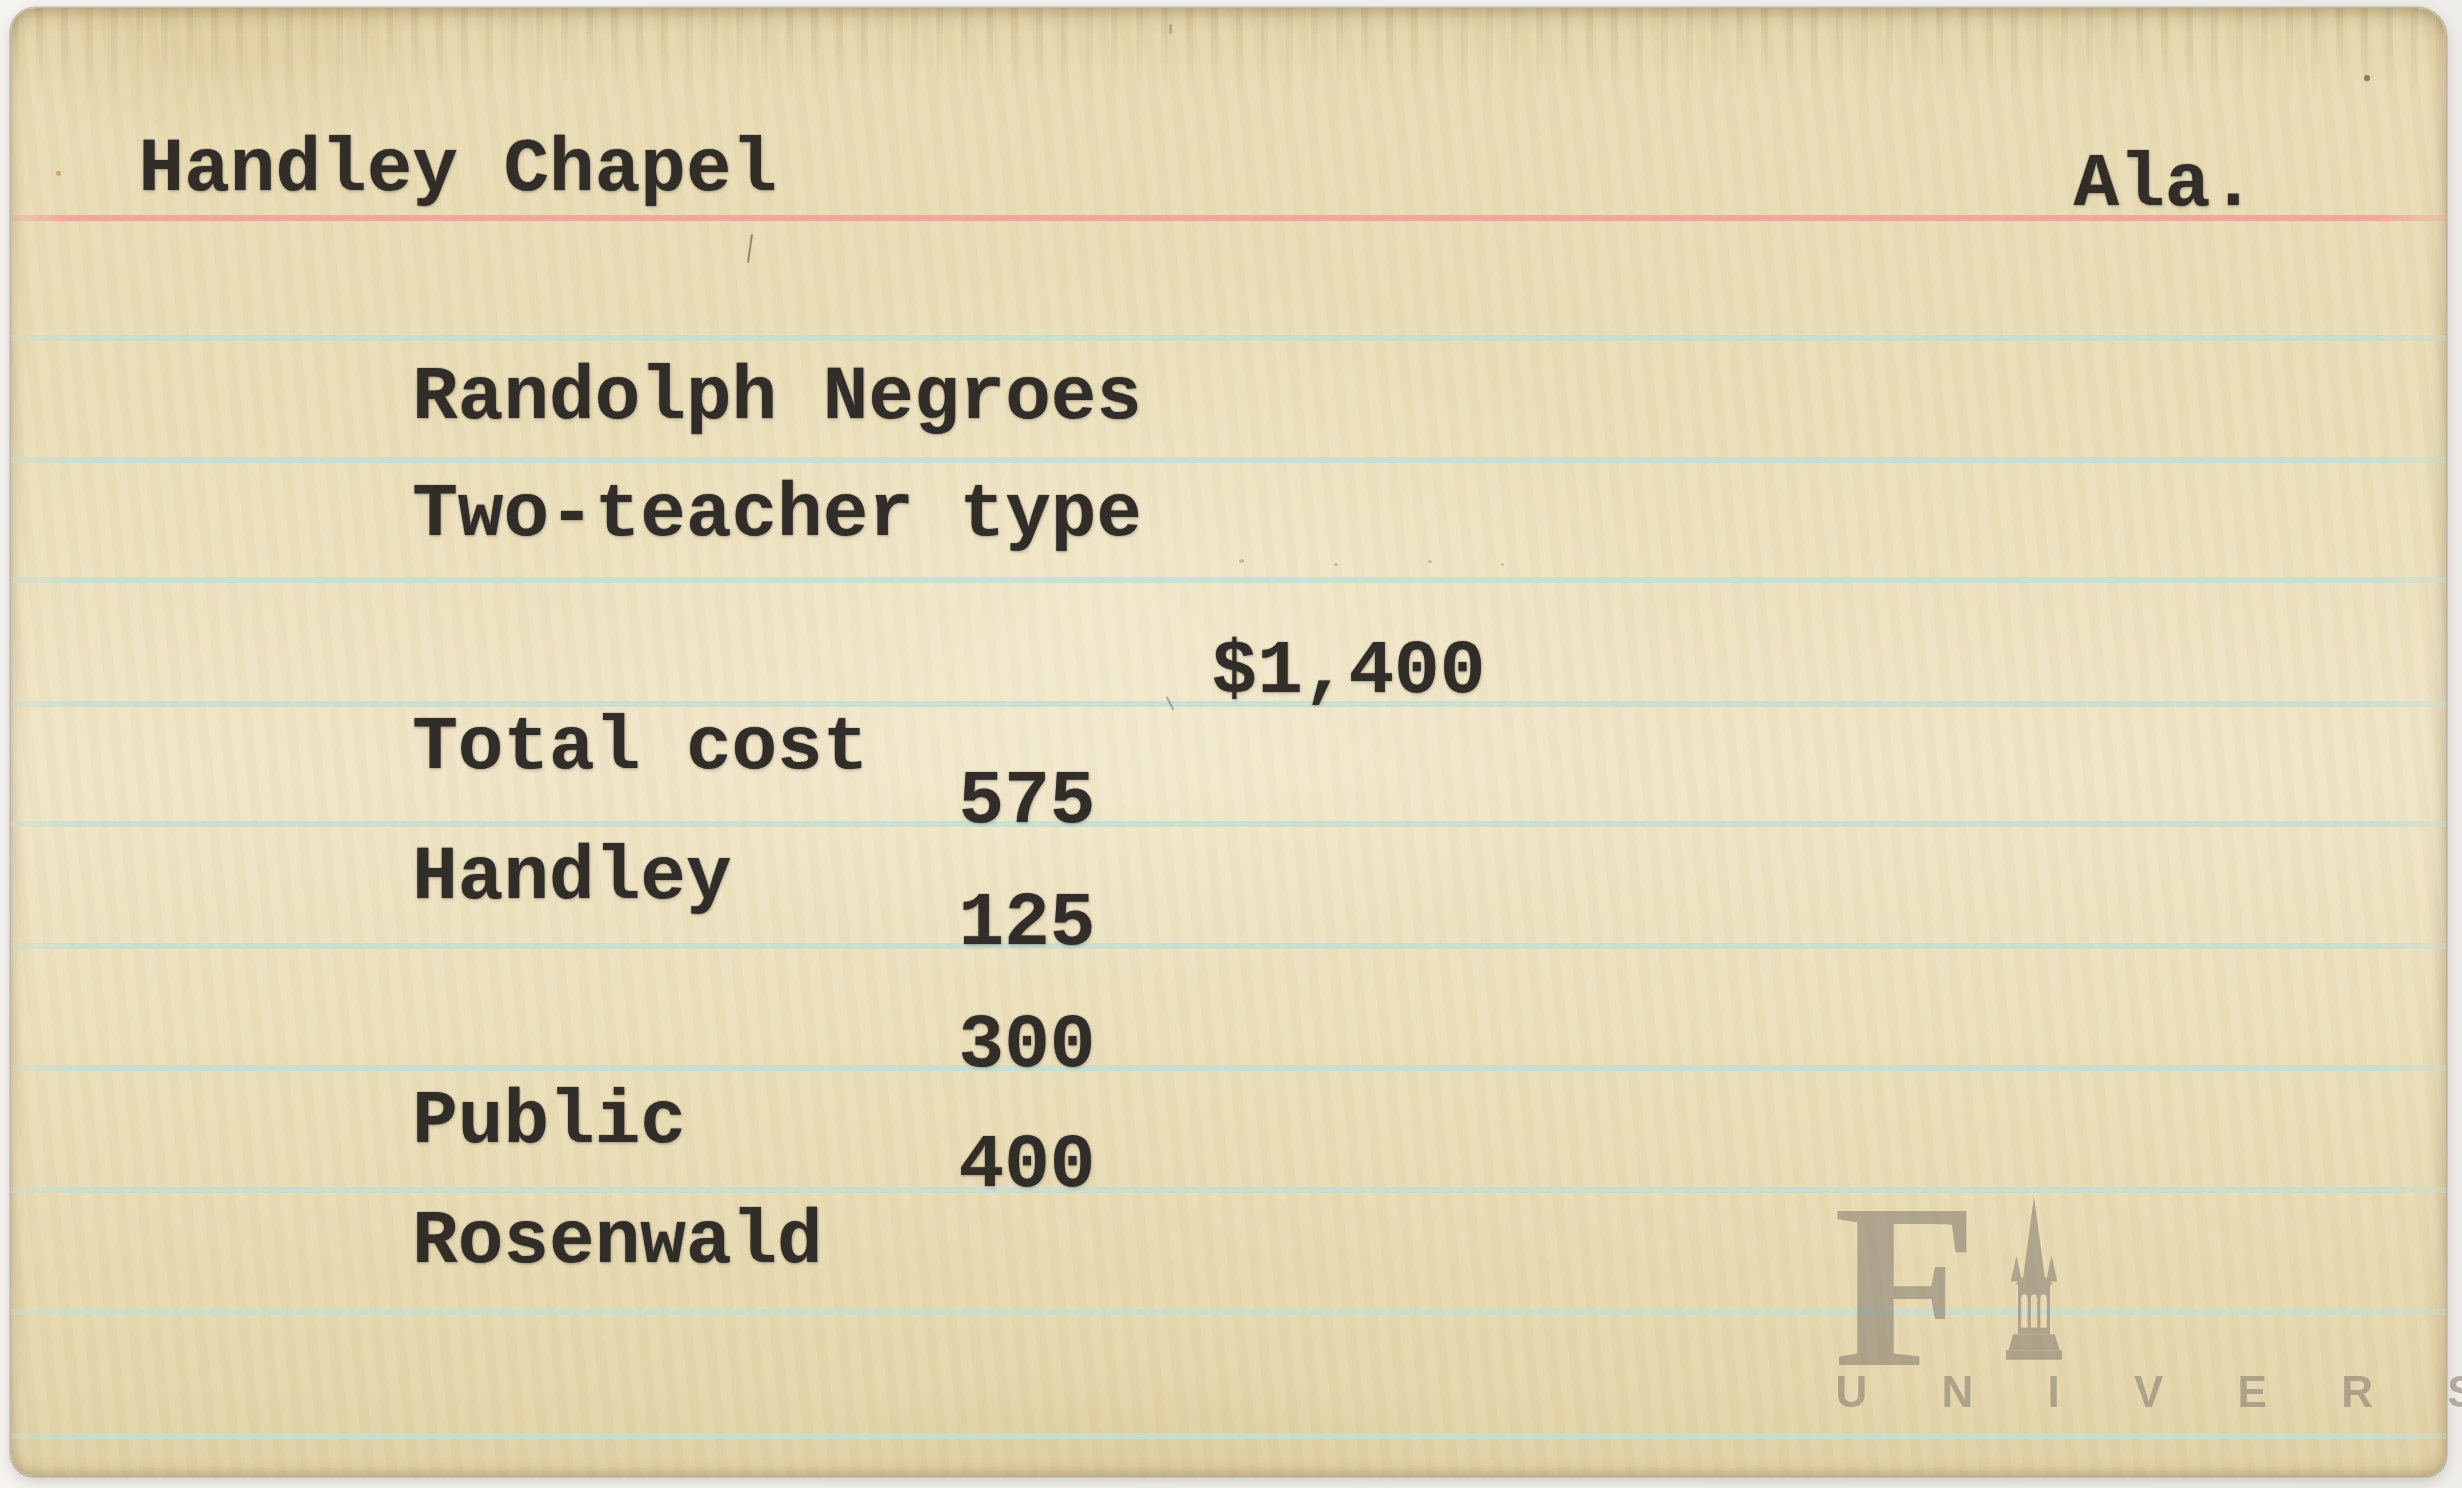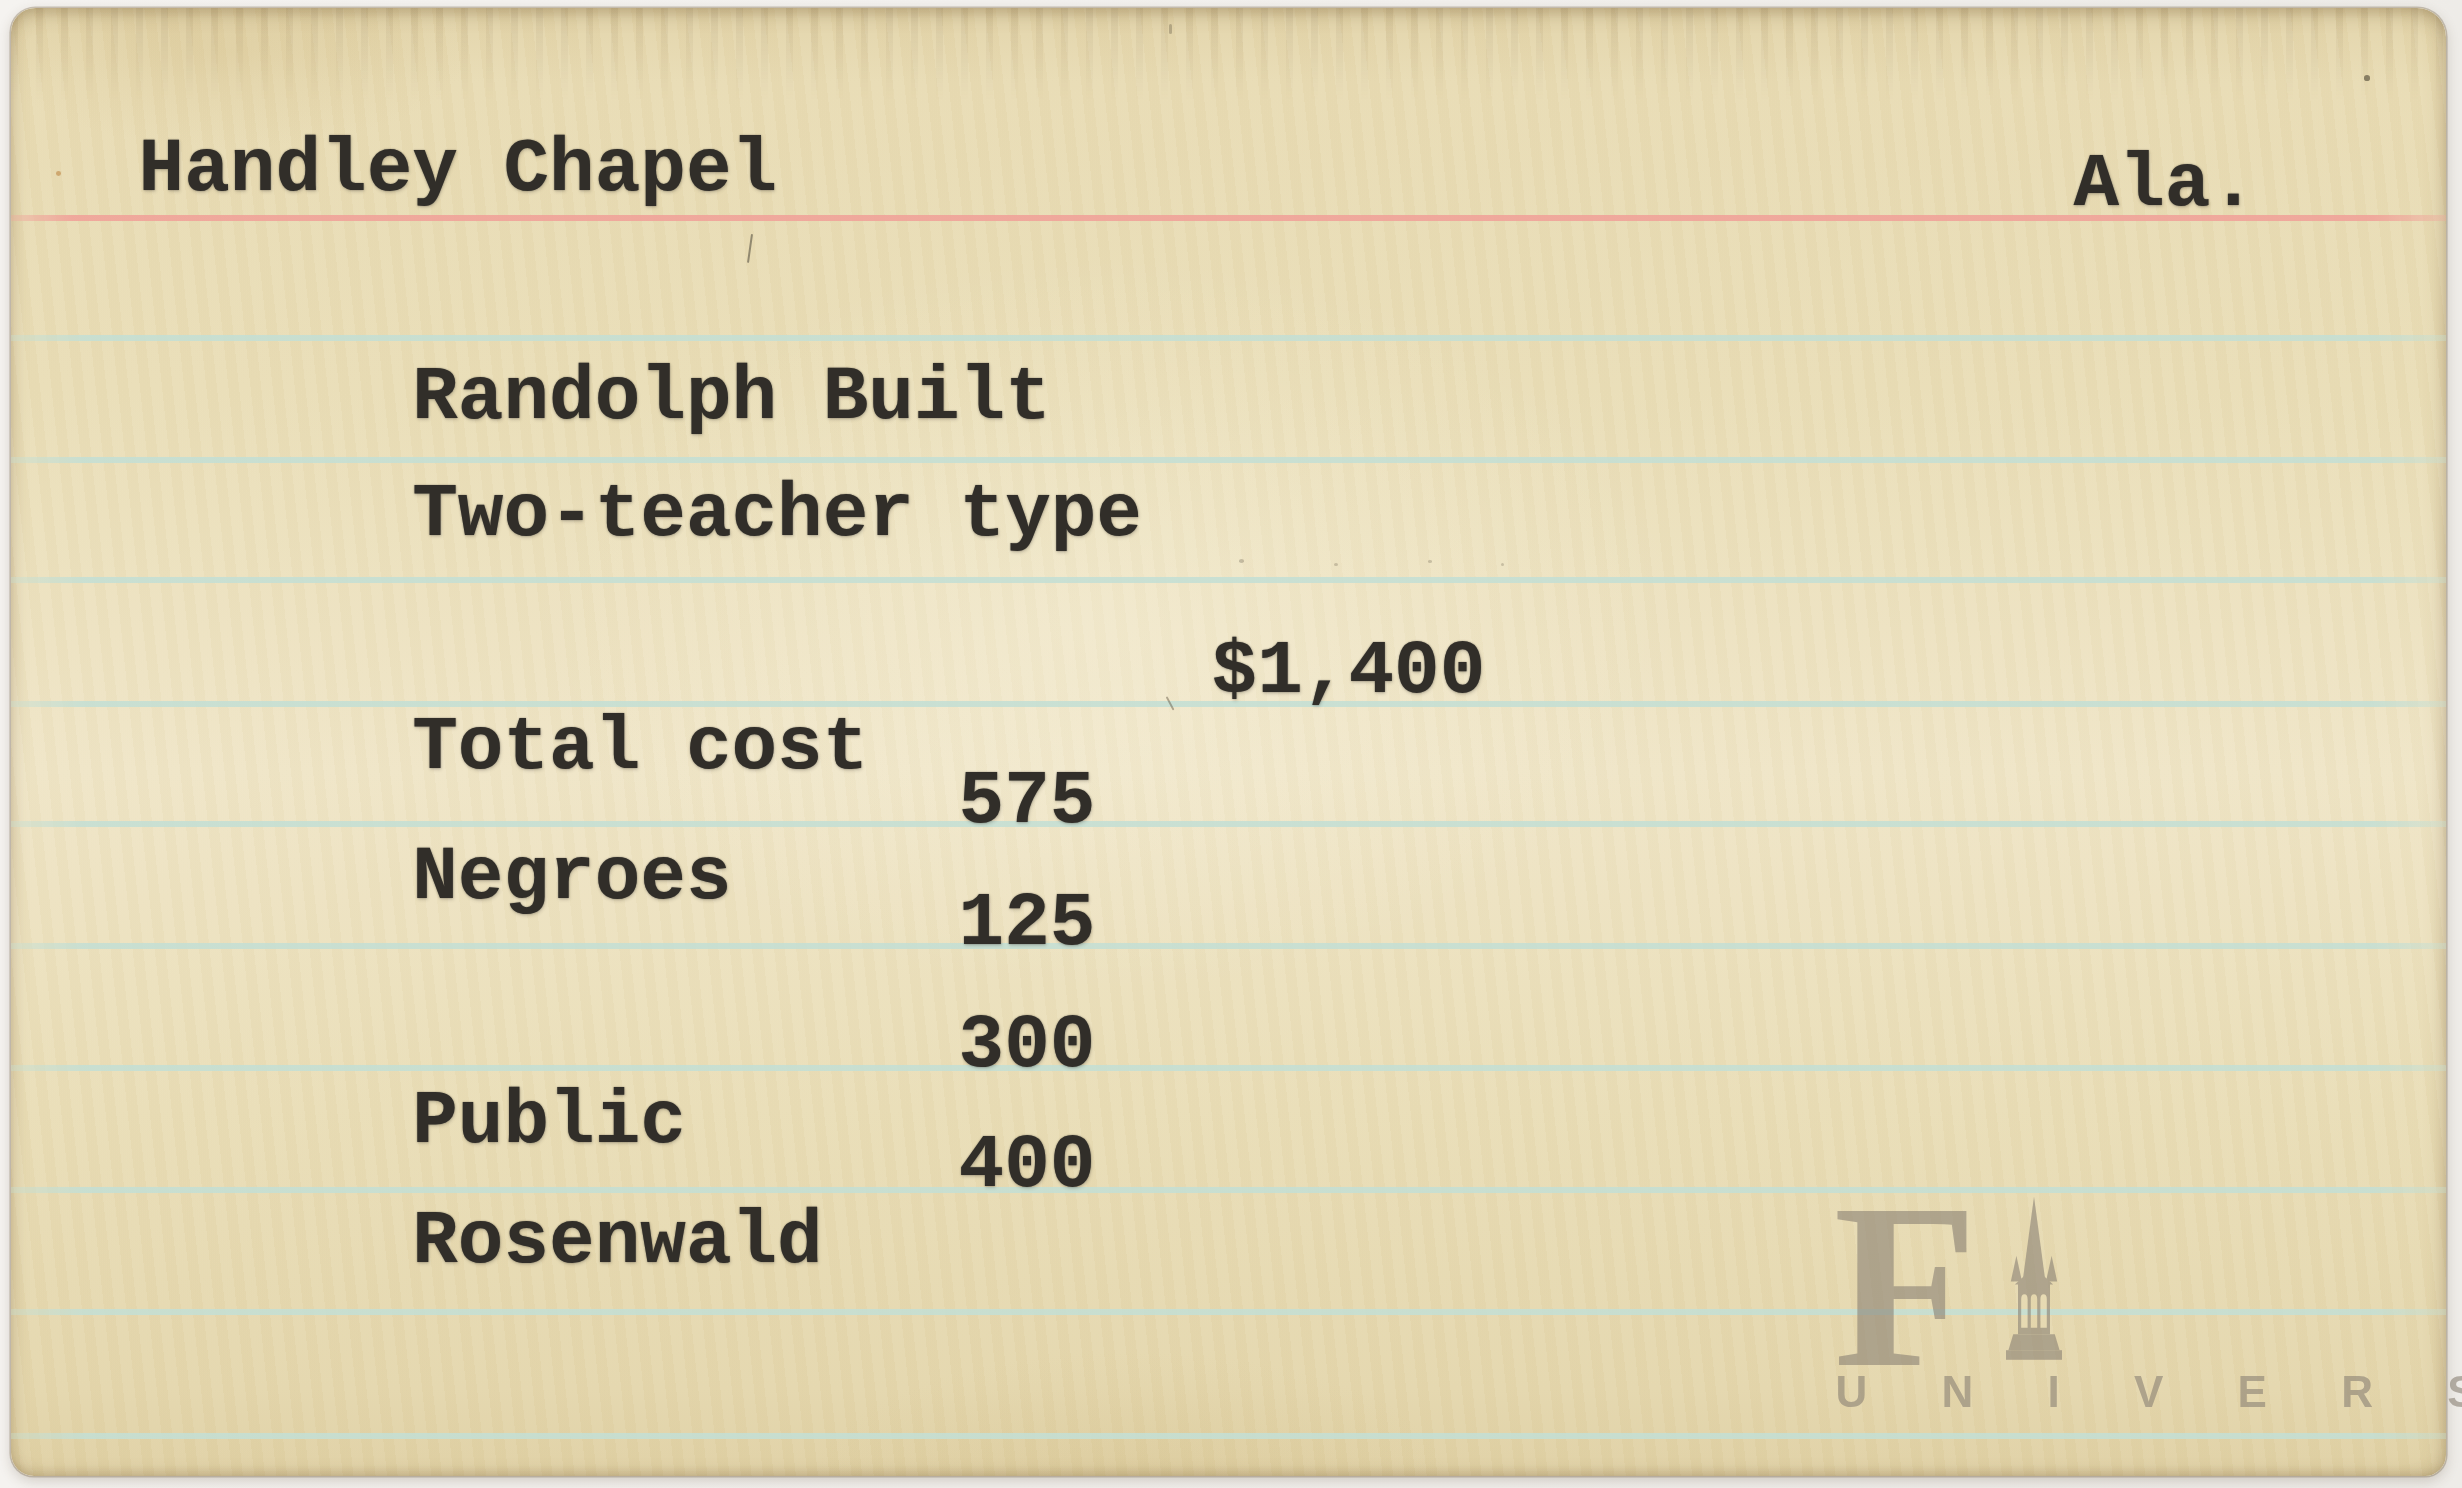--- a/index.html
+++ b/index.html
@@ -103,31 +103,31 @@
     <div class="rule rule-blue" style="top:935px"></div>
     <div class="rule rule-blue" style="top:1057px"></div>
     <div class="rule rule-blue" style="top:1179px"></div>
     <div class="rule rule-blue" style="top:1301px"></div>
     <div class="rule rule-blue" style="top:1425px"></div>
 
     <div class="row" style="top:124px">Handley Chapel</div>
     <div class="row" style="top:139px;left:2063px">Ala.</div>
 
     <div class="row" style="top:276px">
-      <span>Randolph Built</span>
+      <span>Randolph Negroes</span>
     </div>
     <div class="row" style="top:393px">
       <span>Two-teacher type</span>
     </div>
     <div class="row" style="top:626px">
       <span>Total cost</span>
       <span class="val far">$1,400</span>
     </div>
     <div class="row" style="top:756px">
-      <span>Negroes</span>
+      <span>Handley</span>
       <span class="val mid">575</span>
     </div>
     <div class="row" style="top:878px">
       <span class="val mid">125</span>
     </div>
     <div class="row" style="top:1000px">
       <span>Public</span>
       <span class="val mid">300</span>
     </div>
     <div class="row" style="top:1120px">

